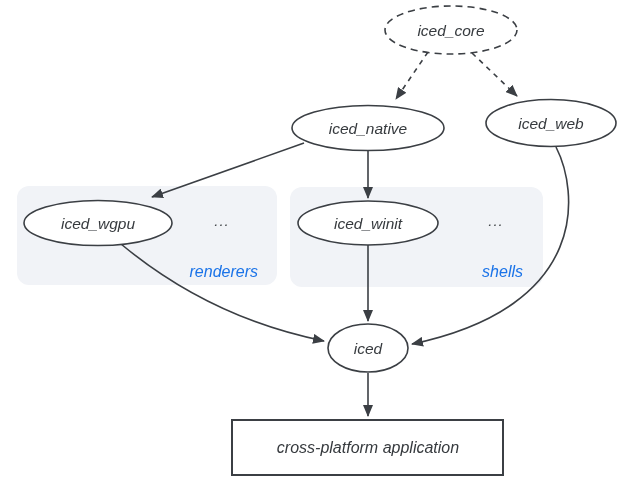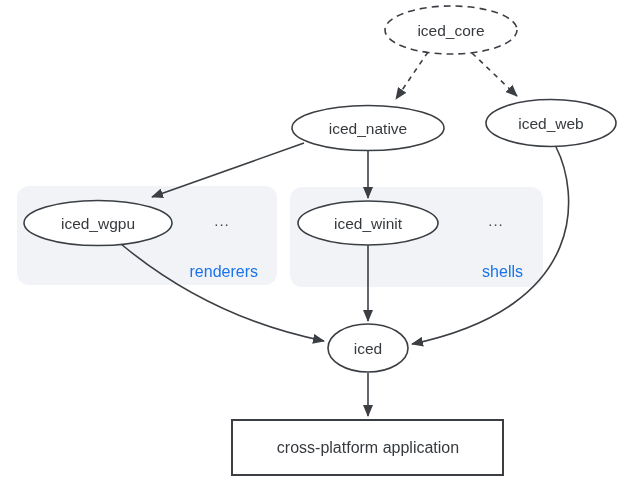--- a/index.html
+++ b/index.html
@@ -8,20 +8,21 @@
     background: #ffffff;
     width: 621px;
     height: 483px;
     overflow: hidden;
   }
   .stage {
     position: relative;
     width: 621px;
     height: 483px;
     background: #ffffff;
+    font-style: italic;
   }
   svg {
     display: block;
     font-family: "Liberation Sans", sans-serif;
   }
   .node-ellipse {
     fill: #ffffff;
     stroke: #3b3f44;
     stroke-width: 1.6;
   }

